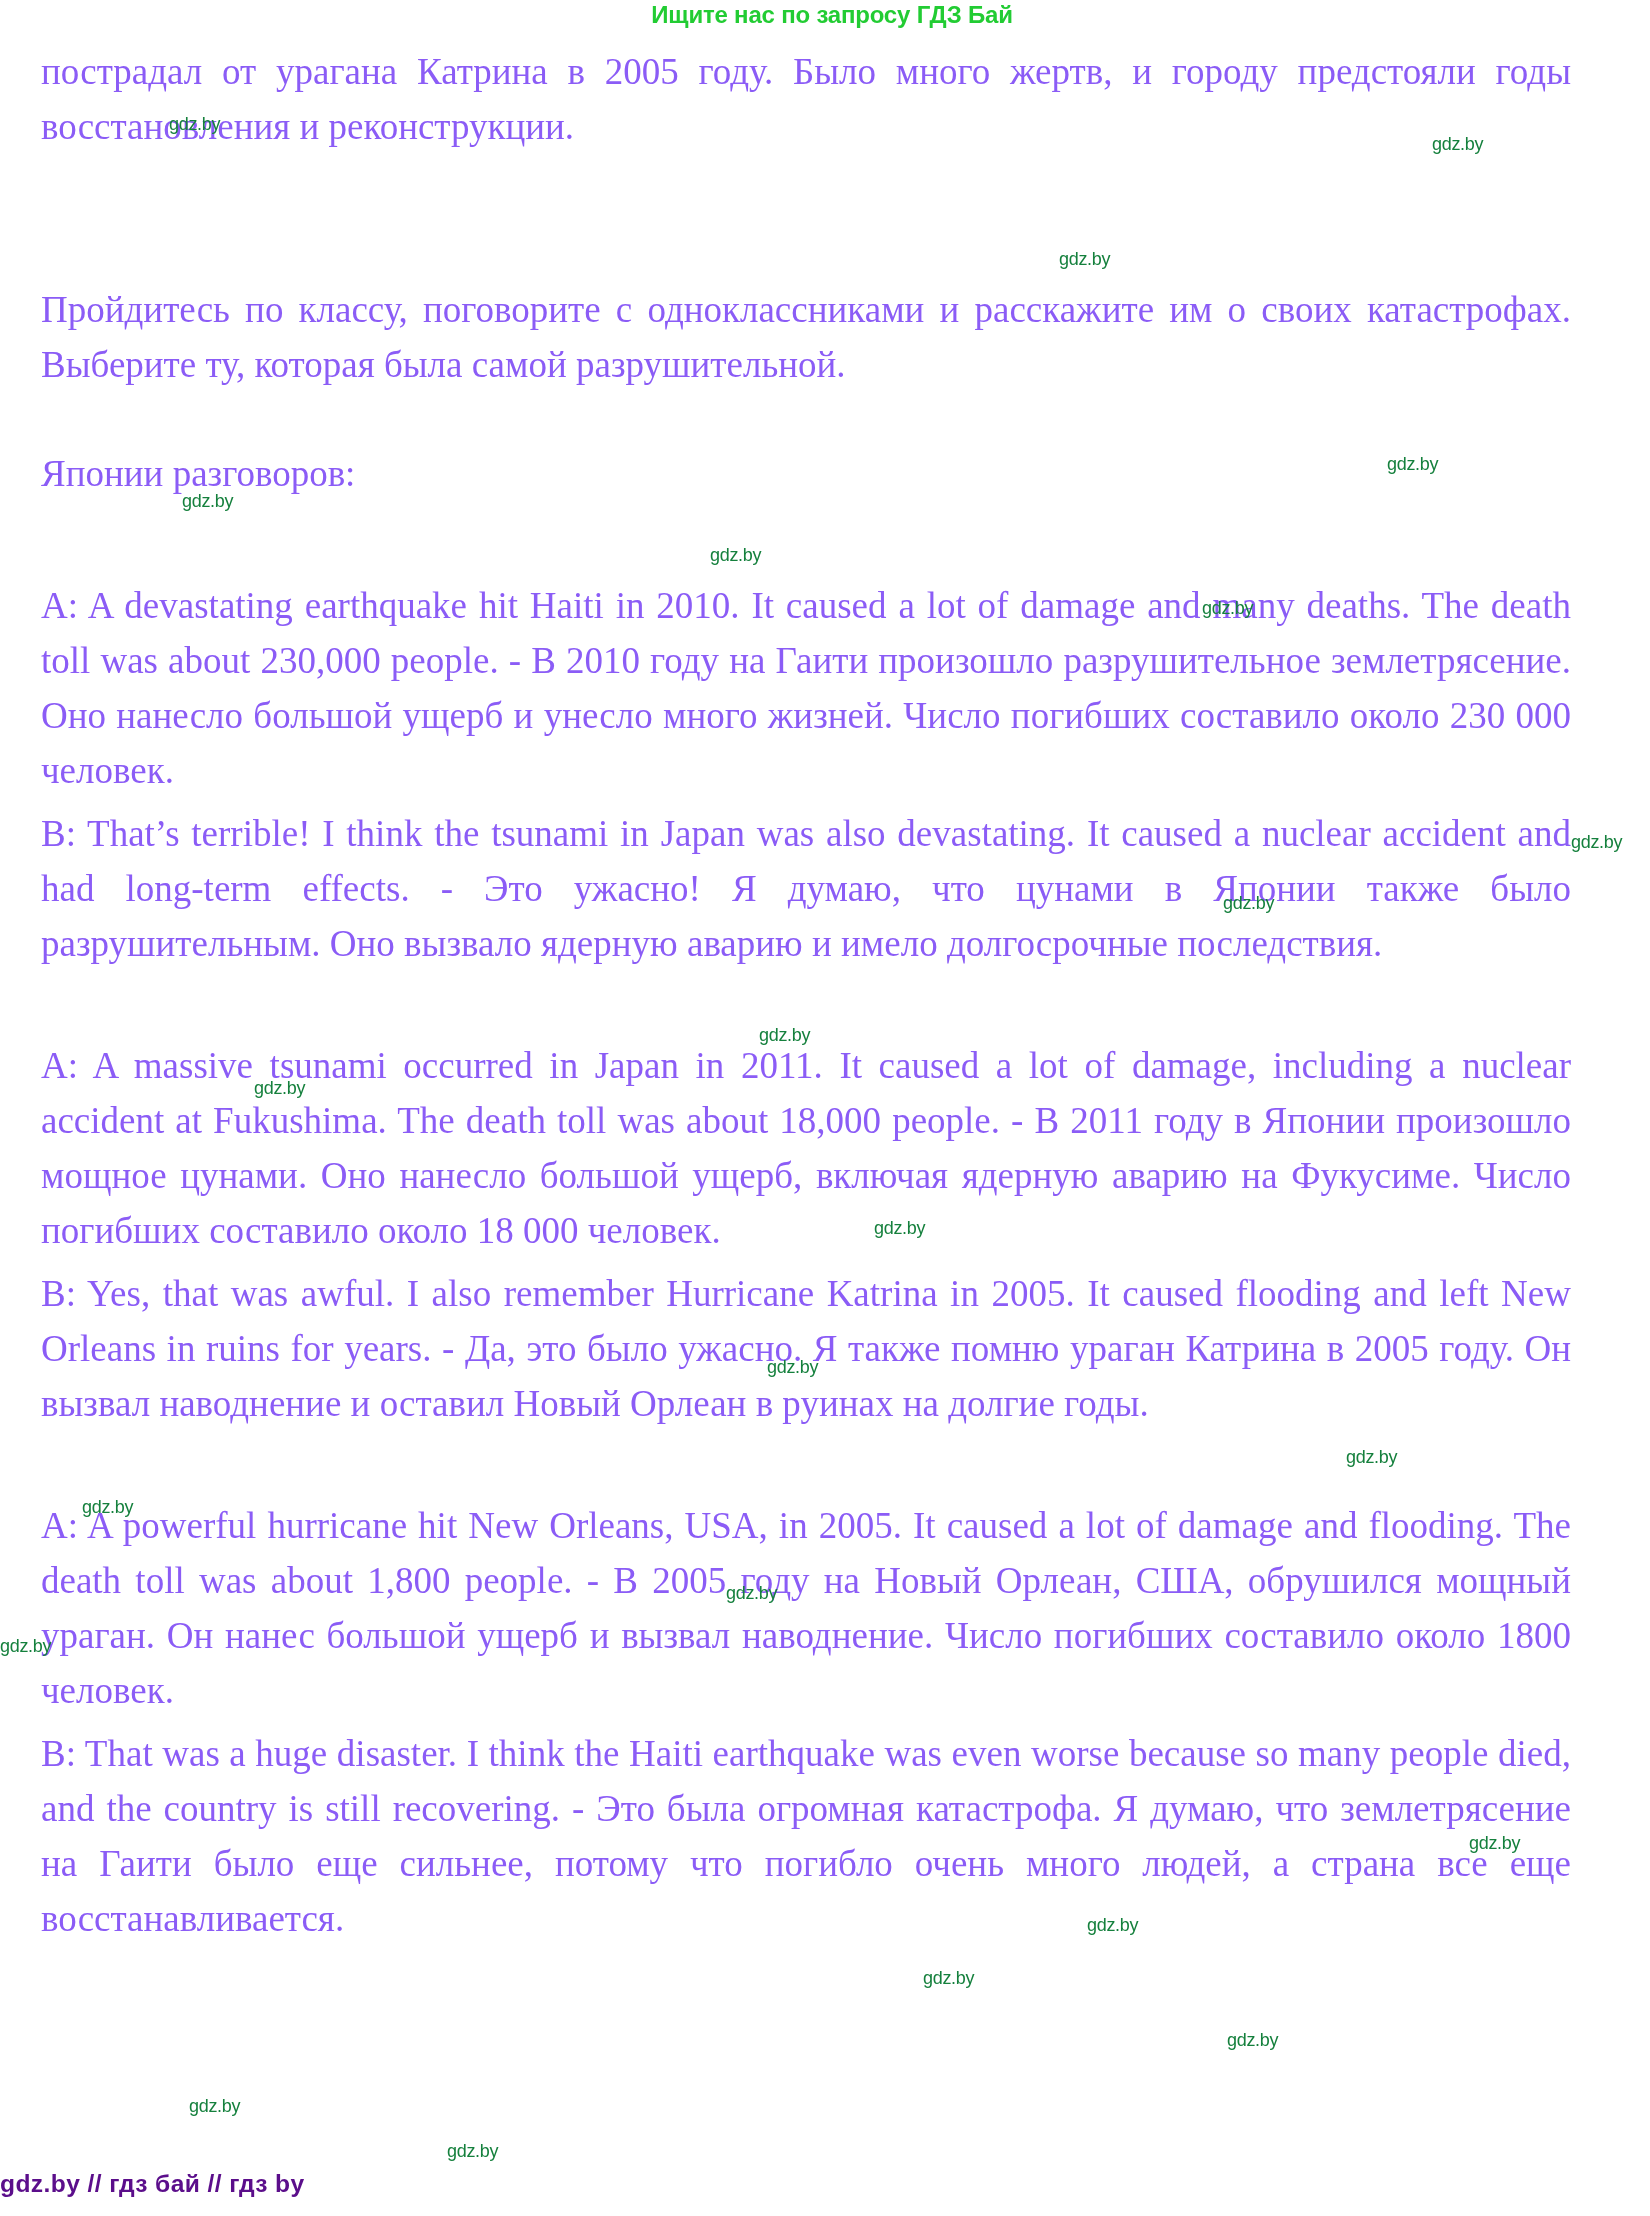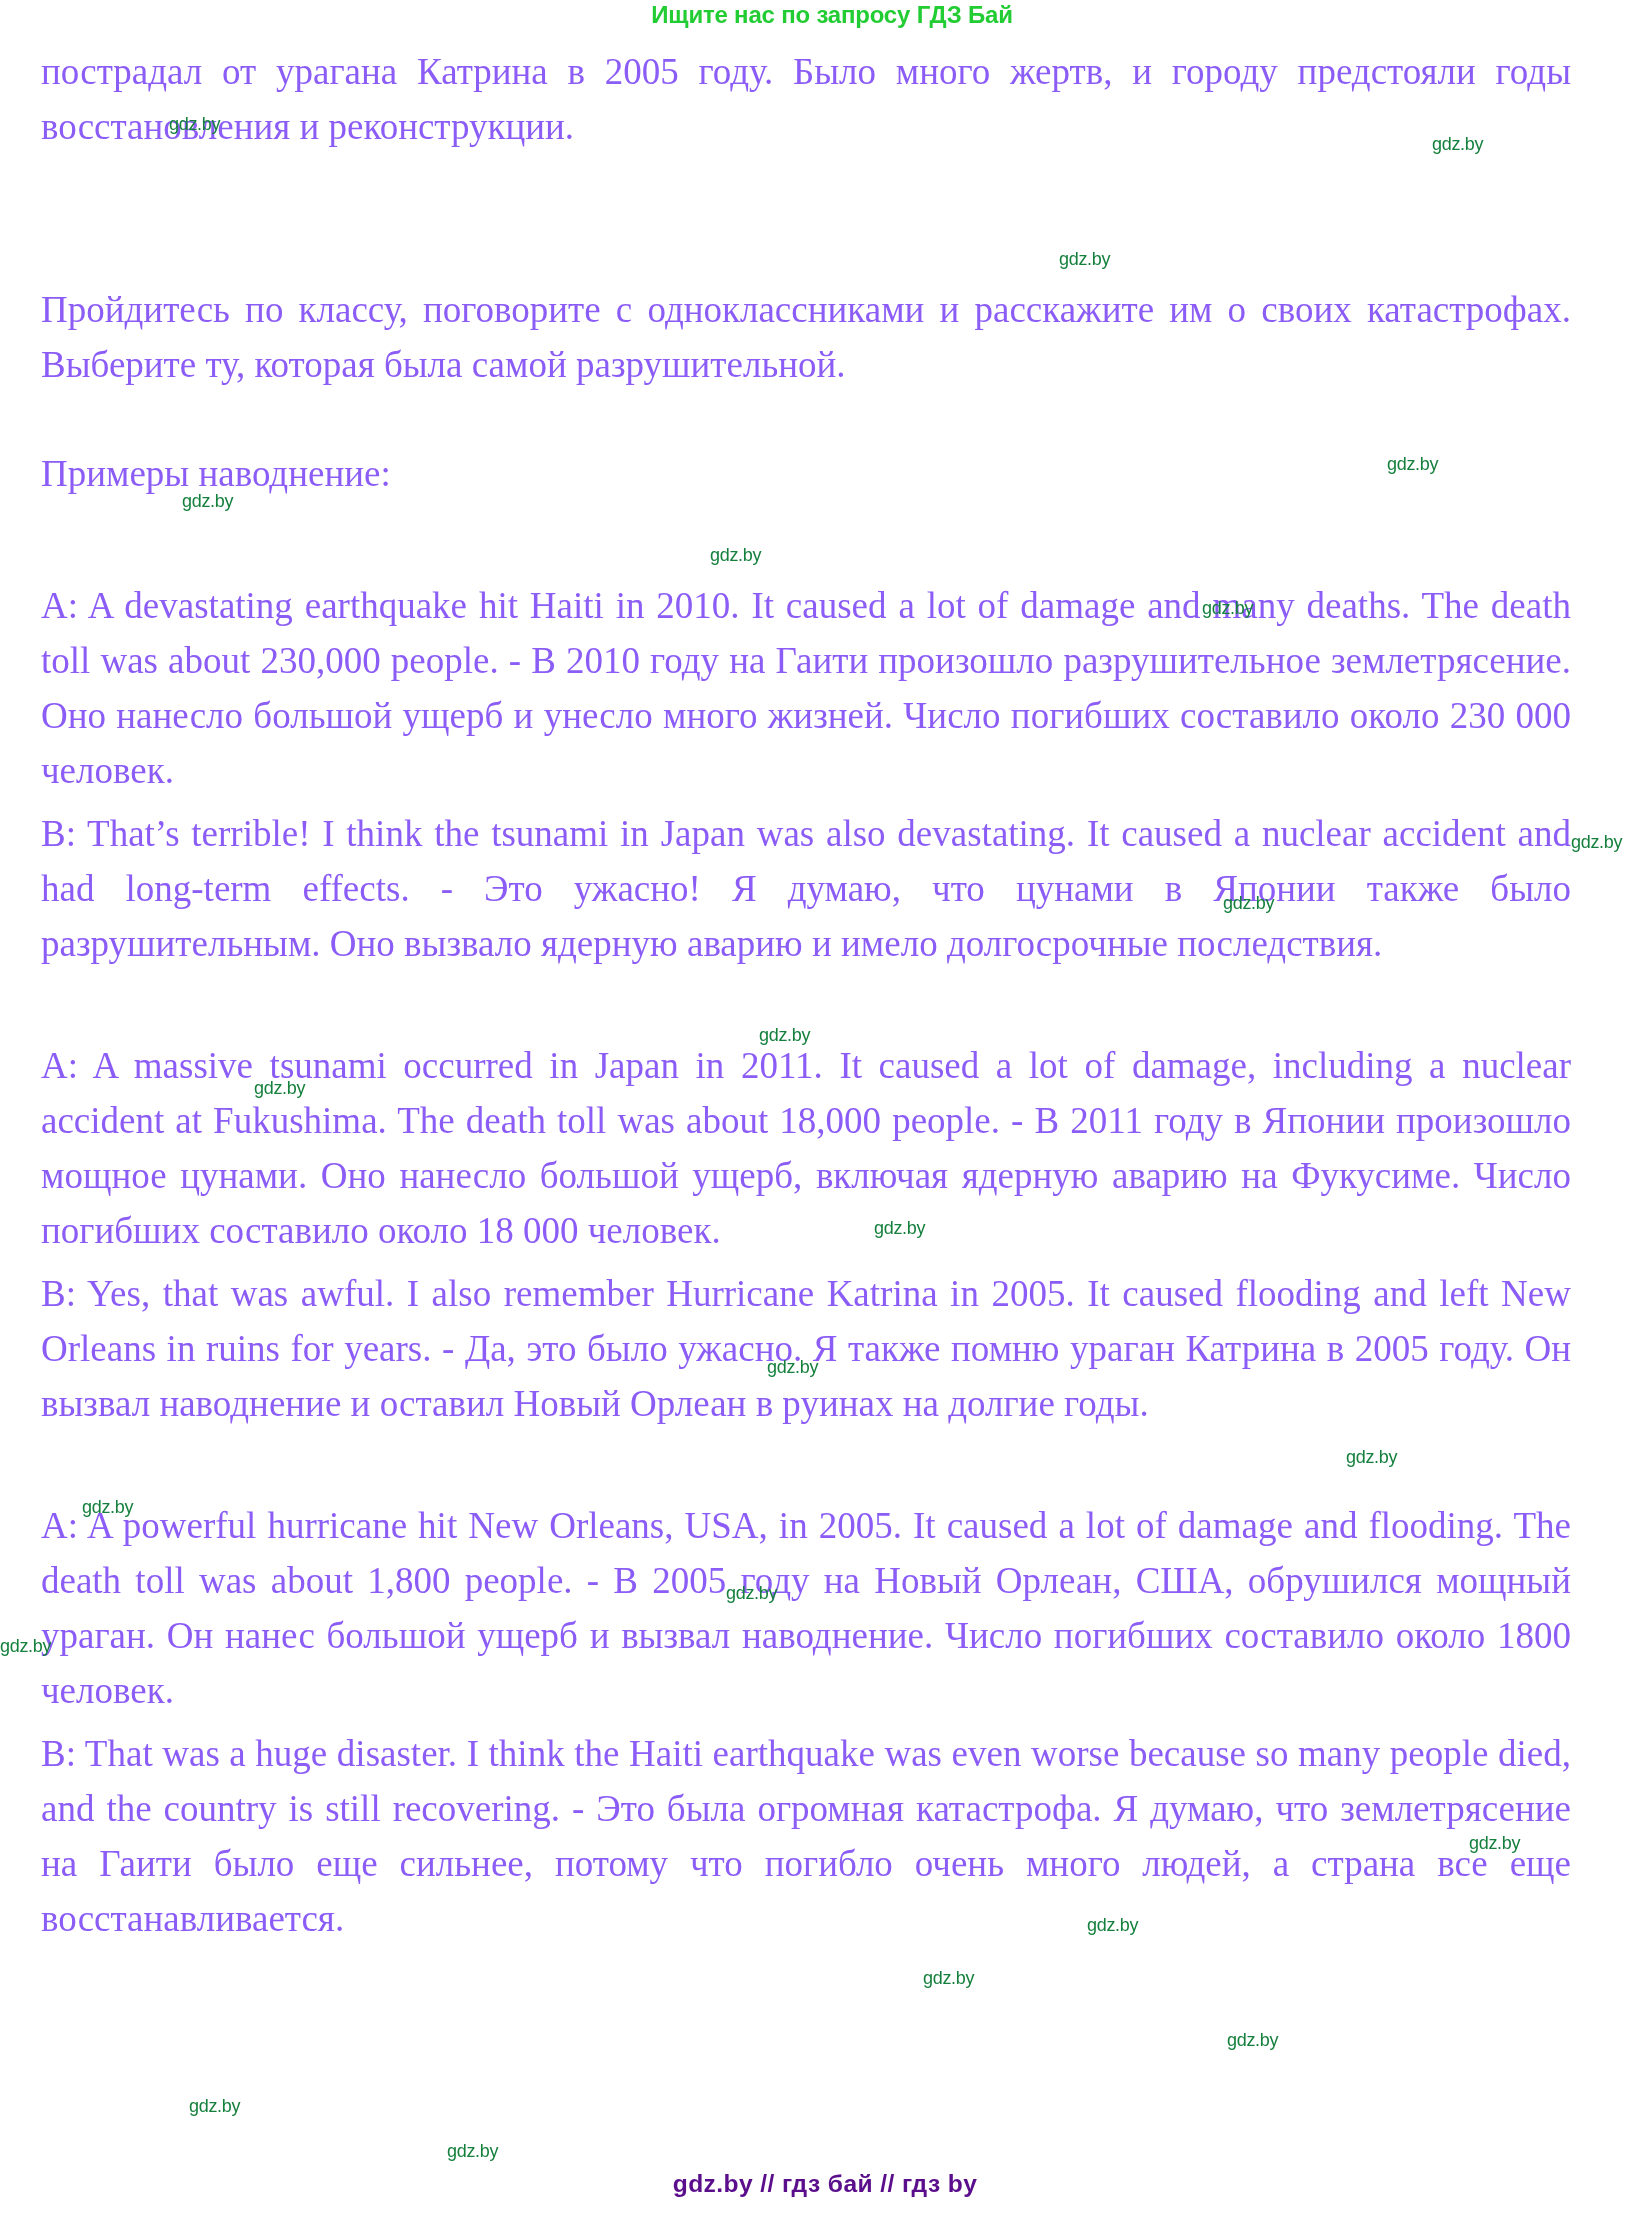--- a/index.html
+++ b/index.html
@@ -65,21 +65,20 @@
     white-space: nowrap;
     pointer-events: none;
   }
 
   
   .footer {
     position: absolute;
     left: 0;
     bottom: 18px;
     width: 100%;
-    text-align: center;
     font-family: "Liberation Sans", "DejaVu Sans", sans-serif;
     font-weight: bold;
     font-size: 24.6px;
     line-height: 29.5px;
     color: #5b0e8b;
     letter-spacing: 0.4px;
   }
 </style>
 </head>
 <body>
@@ -94,21 +93,21 @@
 
     <div class="gap-lg"></div>
 
 
     <div class="gap-xl"></div>
 
     <p class="para">Пройдитесь по классу, поговорите с одноклассниками и расскажите им о своих катастрофах. Выберите ту, которая была самой разрушительной.</p>
 
     <div class="gap-md"></div>
 
-    <p class="para">Примеры наводнение:</p>
+    <p class="para">Японии разговоров:</p>
 
     <div class="gap-xl"></div>
 
     <p class="para">A: A devastating earthquake hit Haiti in 2010. It caused a lot of damage and many deaths. The death toll was about 230,000 people. - В 2010 году на Гаити произошло разрушительное землетрясение. Оно нанесло большой ущерб и унесло много жизней. Число погибших составило около 230 000 человек.</p>
 
     <p class="para">B: That’s terrible! I think the tsunami in Japan was also devastating. It caused a nuclear accident and had long-term effects. - Это ужасно! Я думаю, что цунами в Японии также было разрушительным. Оно вызвало ядерную аварию и имело долгосрочные последствия.</p>
 
     <div class="gap-lg"></div>
 
     <p class="para">A: A massive tsunami occurred in Japan in 2011. It caused a lot of damage, including a nuclear accident at Fukushima. The death toll was about 18,000 people. - В 2011 году в Японии произошло мощное цунами. Оно нанесло большой ущерб, включая ядерную аварию на Фукусиме. Число погибших составило около 18 000 человек.</p>

